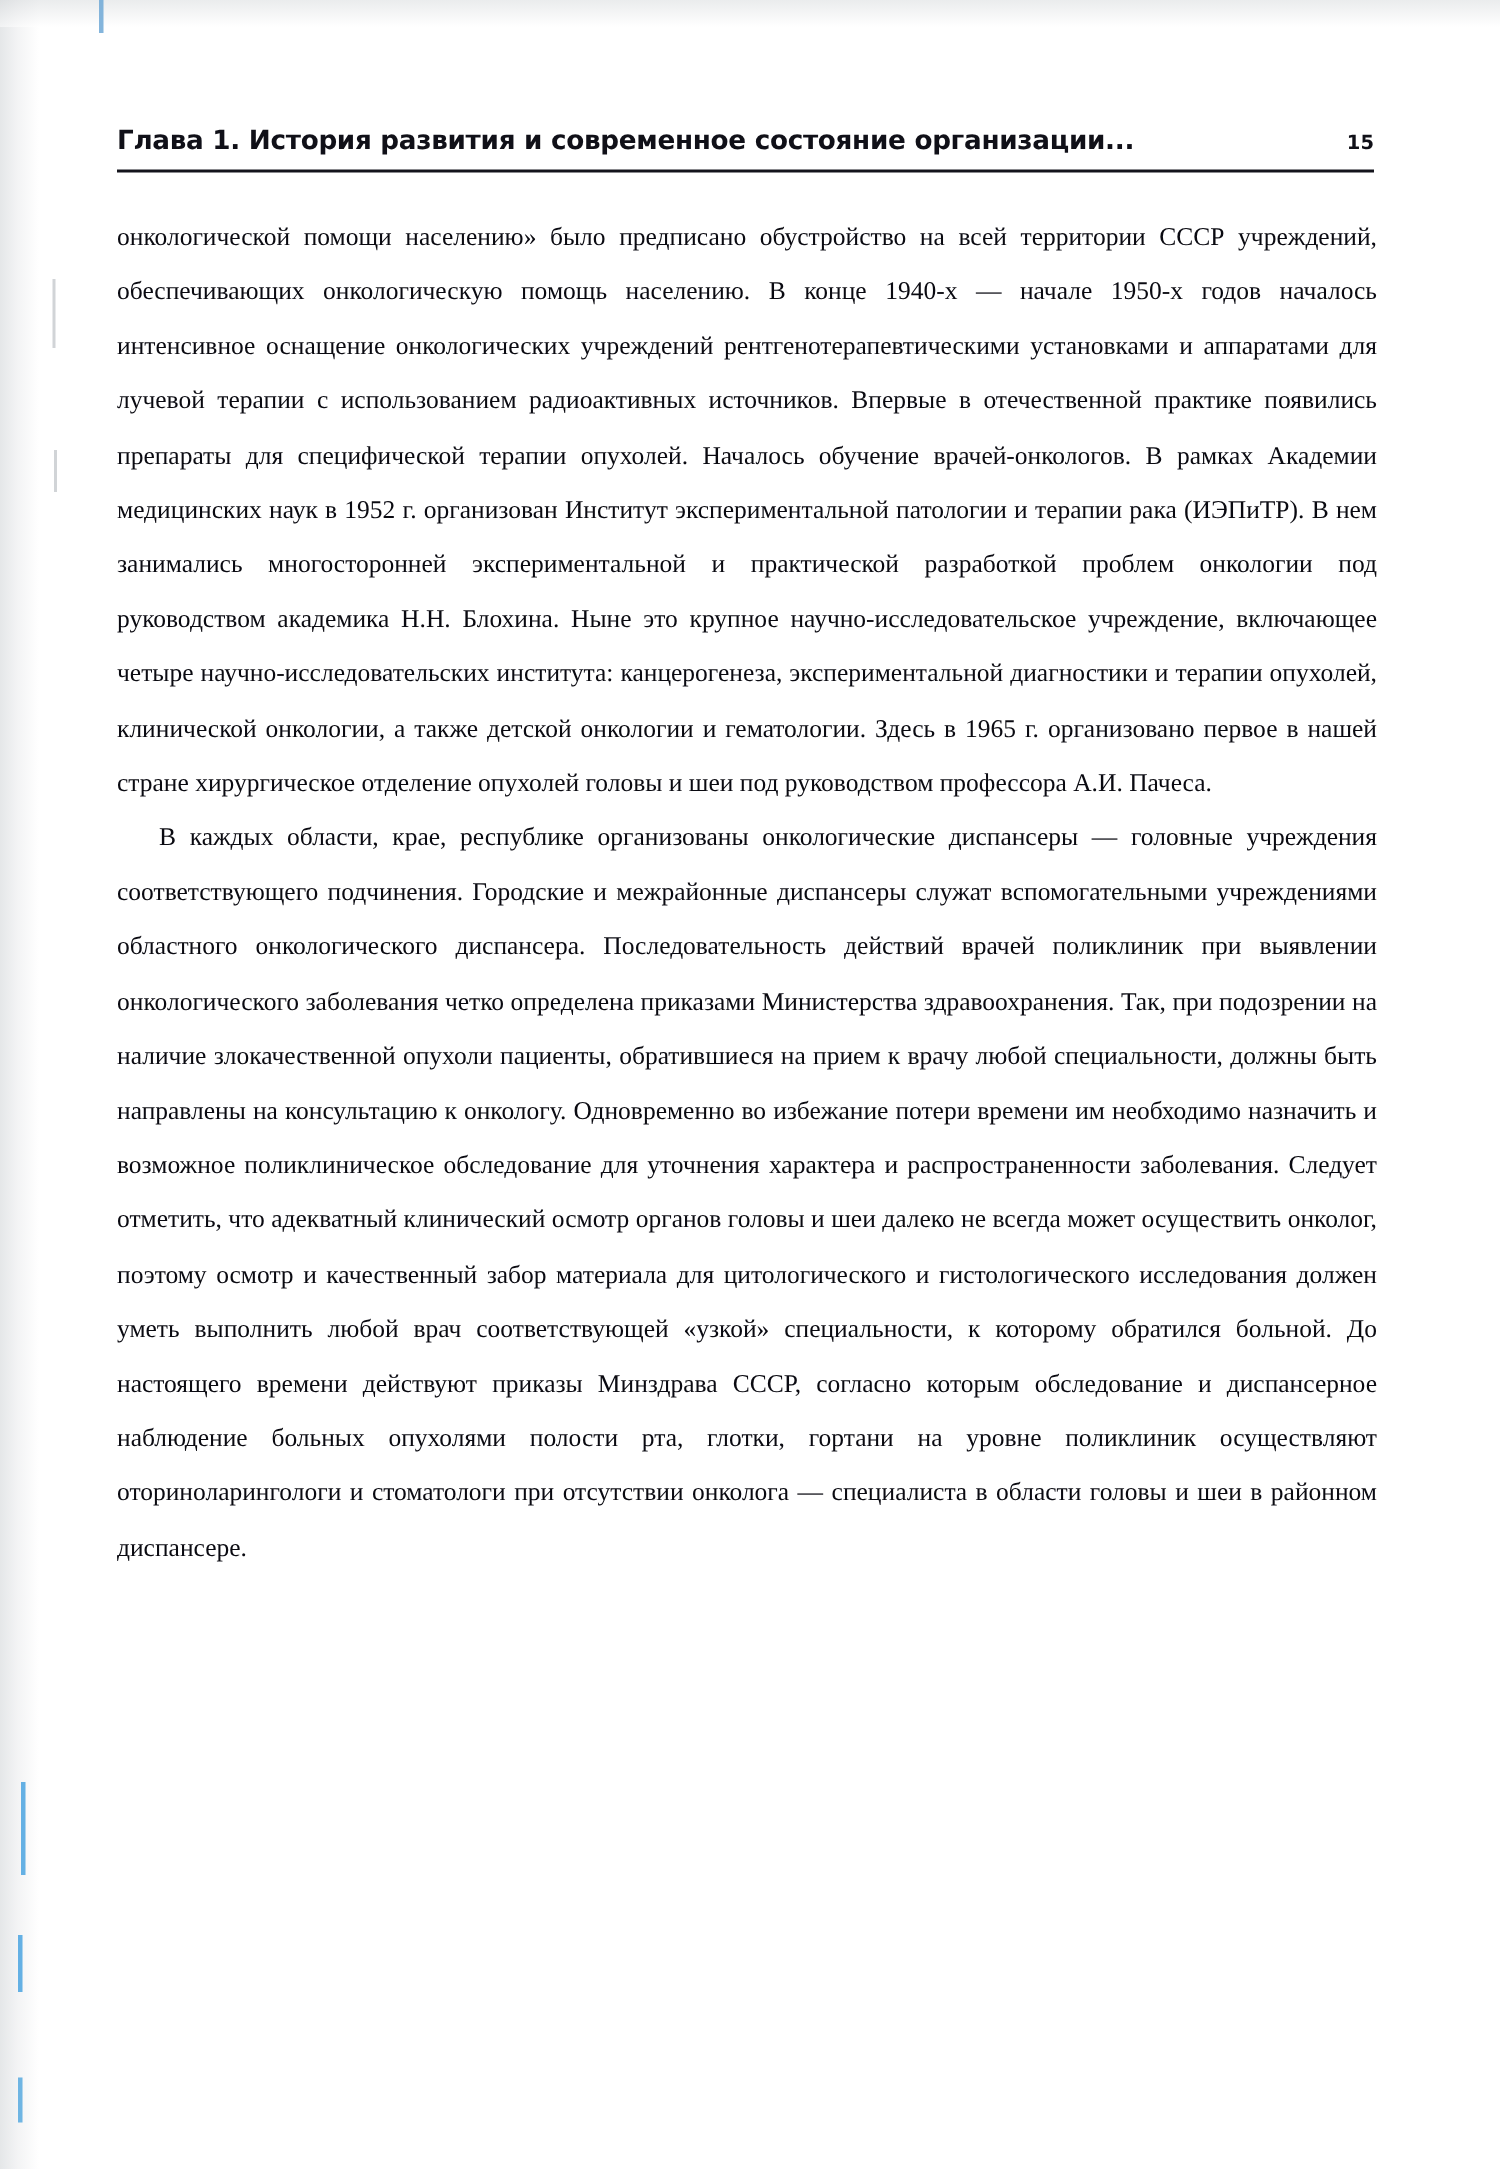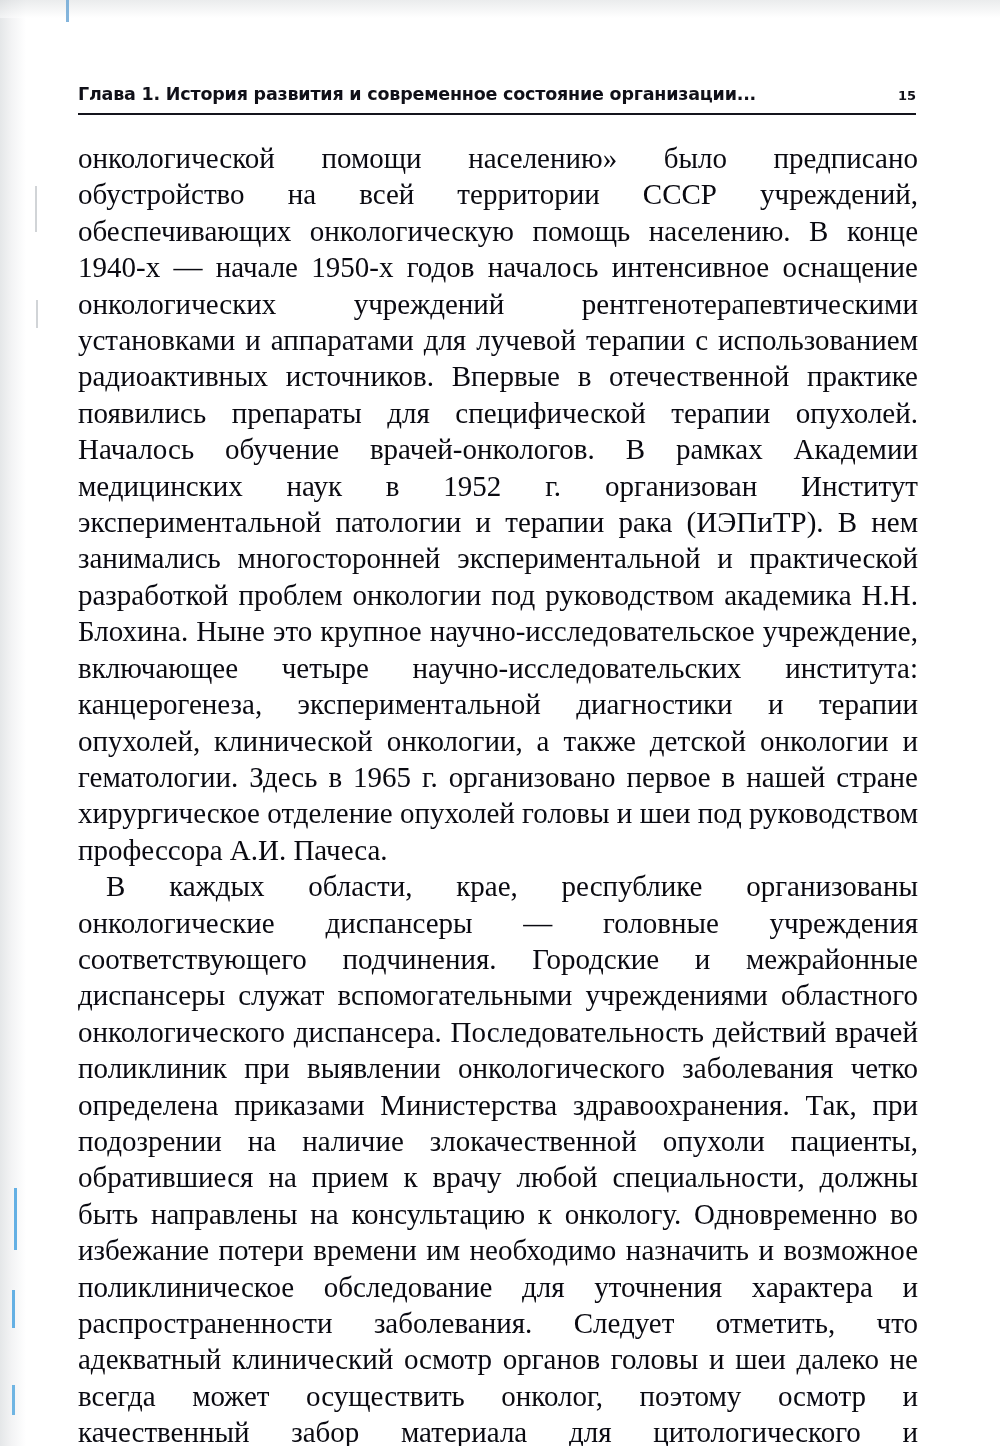--- a/index.html
+++ b/index.html
@@ -75,21 +75,21 @@
     background: #14141c;
   }
   .body-text {
     position: absolute;
     left: 78px;
     top: 140px;
     width: 840px;
   }
   .para {
     margin: 0;
-    font-size: 29px;
+    font-size: 17px;
     line-height: 36.4px;
     text-align: justify;
     text-justify: inter-word;
     hyphens: manual;
     color: #0a0a11;
   }
   .para + .para {
     text-indent: 28px;
   }
 </style>

